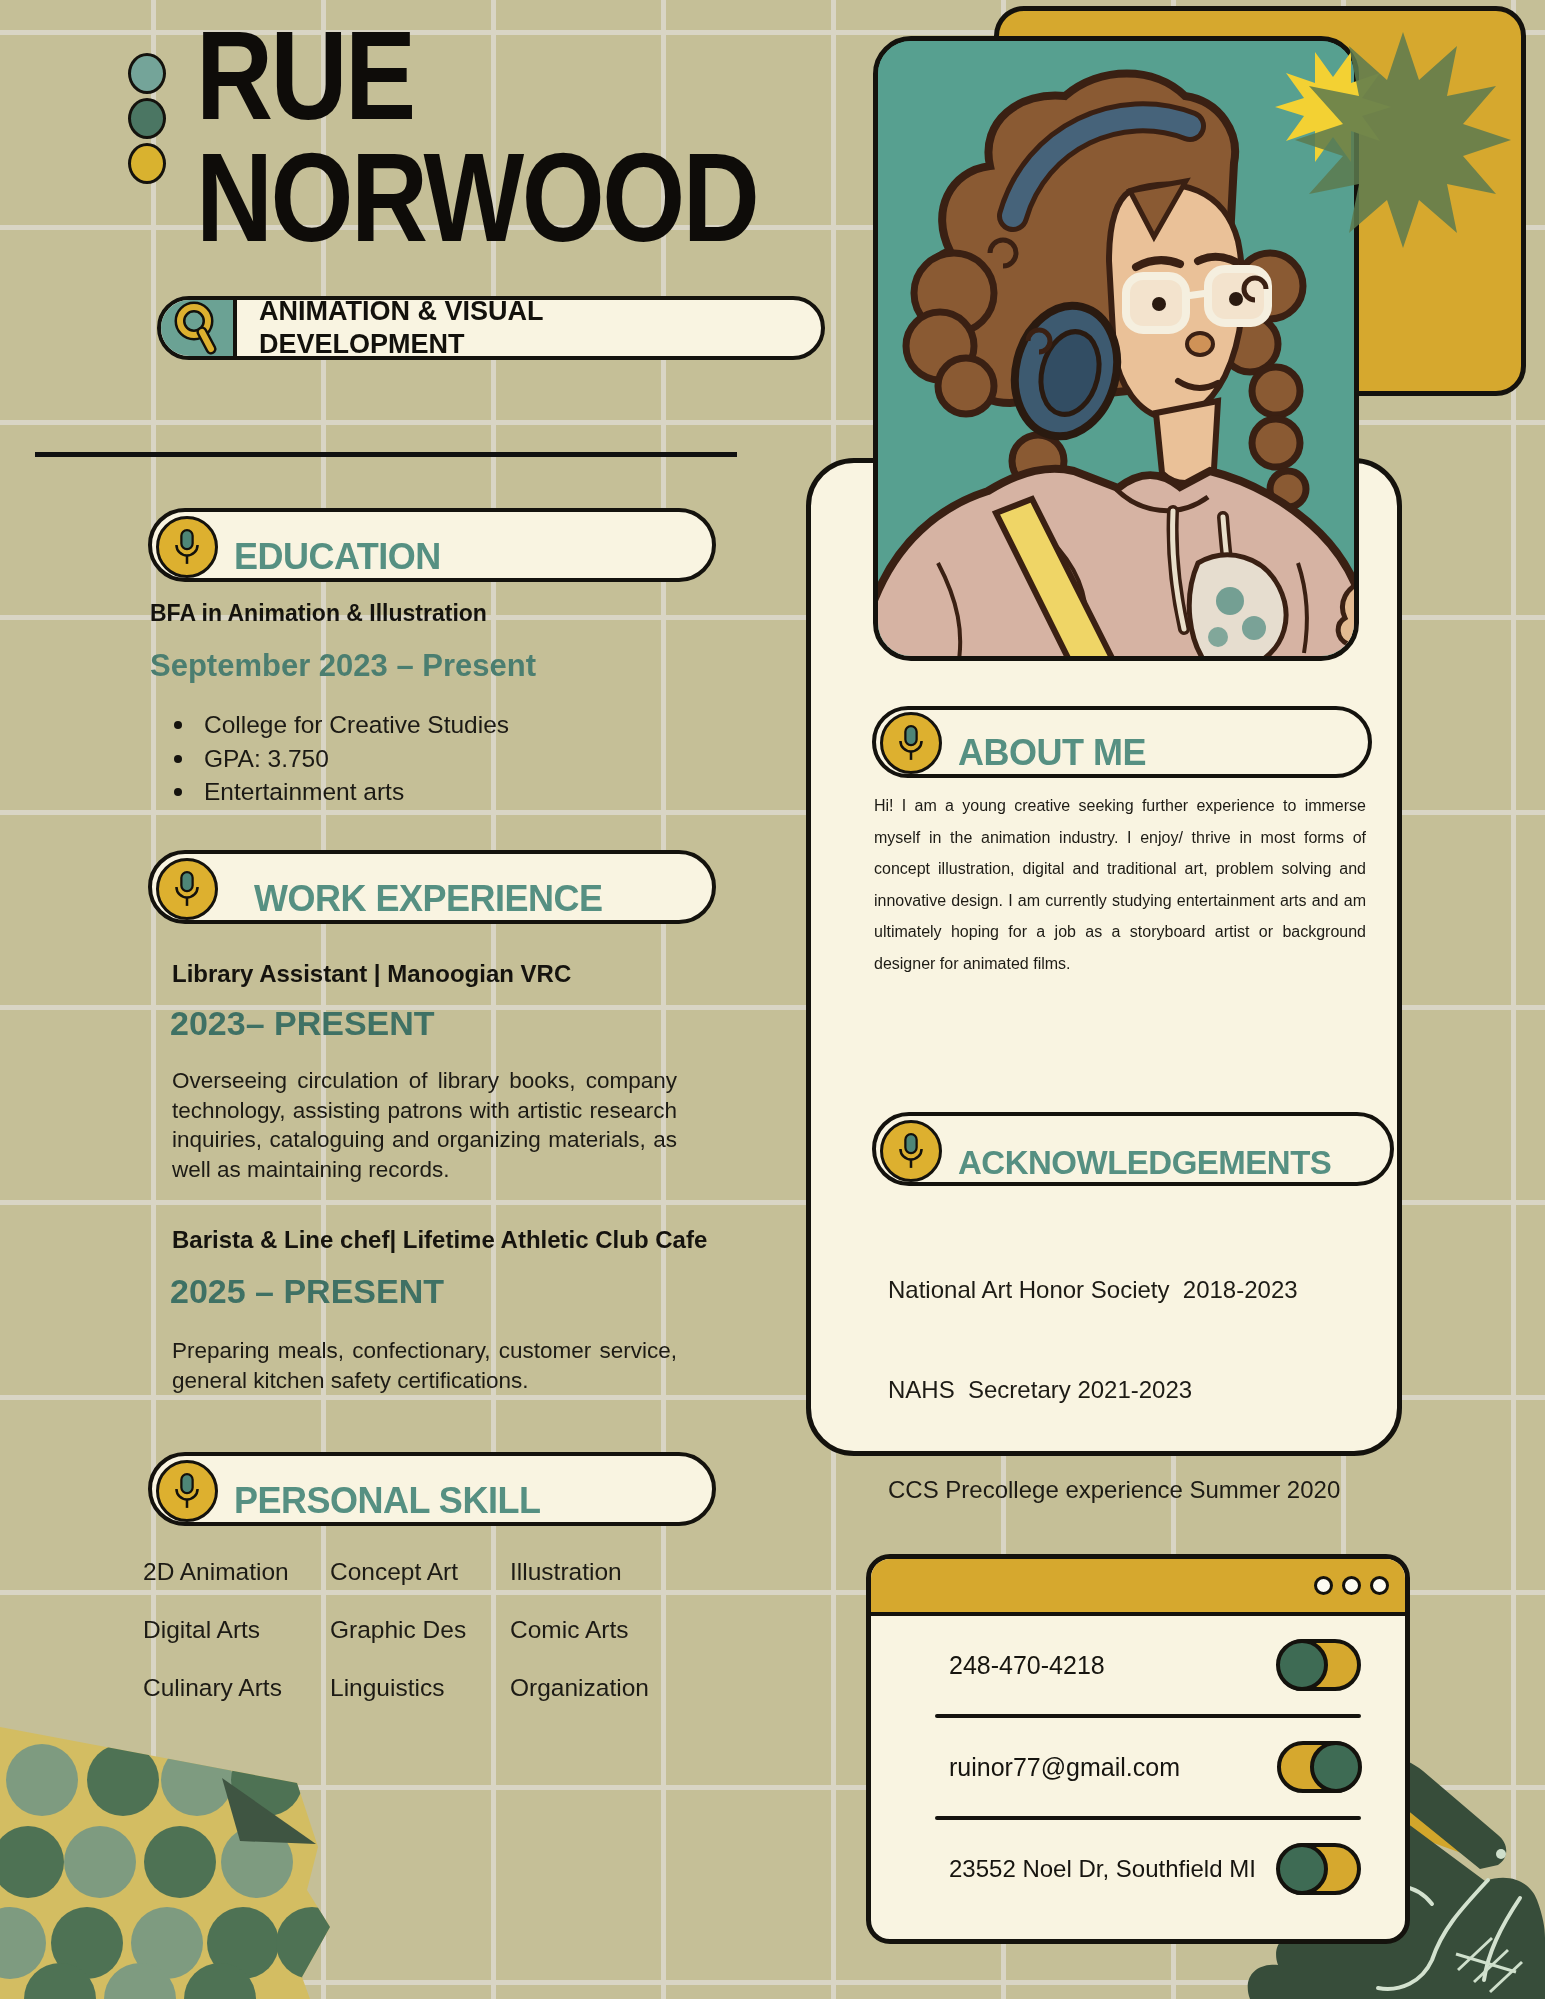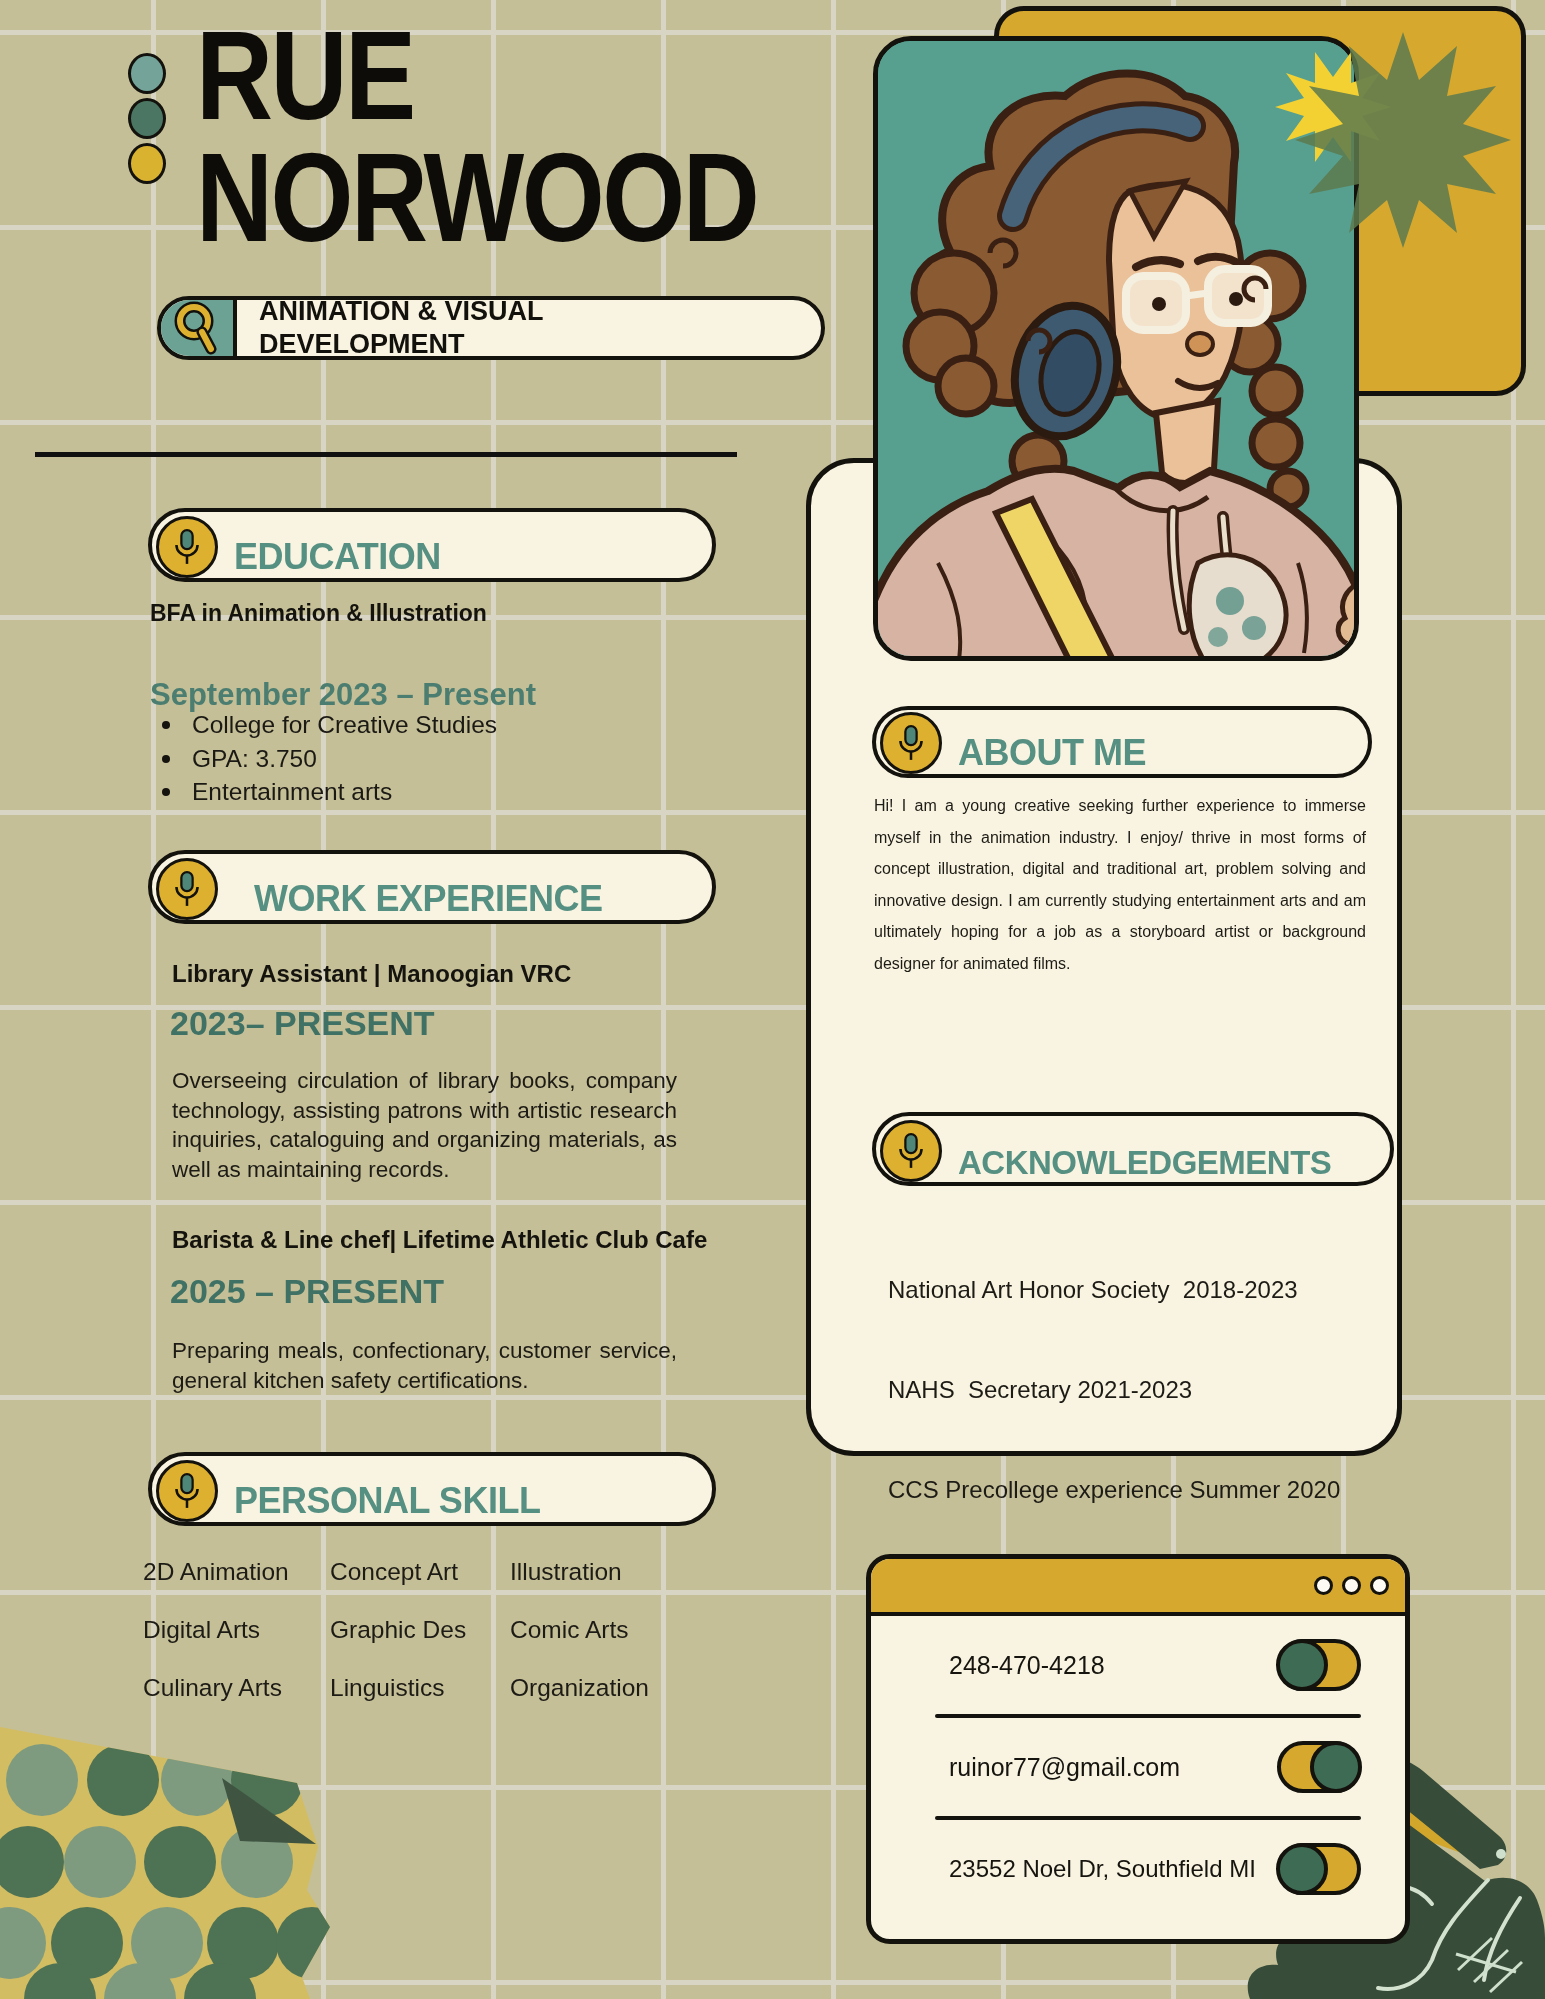--- a/index.html
+++ b/index.html
@@ -190,22 +190,22 @@
   <span class="icircle">
     <svg width="34" height="38" viewBox="0 0 24 27">
       <rect x="8" y="1.5" width="8" height="13.5" rx="4" fill="#4e8677" stroke="#13110c" stroke-width="1.6"></rect>
       <path d="M4.5,12 a7.5,7.5 0 0 0 15,0" fill="none" stroke="#13110c" stroke-width="1.8"></path>
       <line x1="12" y1="19.5" x2="12" y2="25.5" stroke="#13110c" stroke-width="1.8"></line>
     </svg>
   </span>
   <span class="plabel">EDUCATION</span>
 </div>
 <div class="abs h-bold" style="left:150px;top:600px;font-size:23px;z-index:4;">BFA in Animation &amp; Illustration</div>
-<div class="abs" style="left:150px;top:648px;font-size:31px;font-weight:800;color:var(--sept);z-index:4;margin-top:29px;">September 2023 – Present</div>
-<ul class="edu abs" style="left:152px;top:708px;z-index:4;">
+<div class="abs" style="left:150px;top:648px;font-size:31px;font-weight:800;color:var(--sept);z-index:4;">September 2023 – Present</div>
+<ul class="edu abs" style="left:152px;top:708px;z-index:4;padding-left:12px;">
   <li>College for Creative Studies</li>
   <li>GPA: 3.750</li>
   <li>Entertainment arts</li>
 </ul>
 
 <div class="pill" style="left:148px;top:850px;width:568px;gap:20px;">
   <span class="icircle">
     <svg width="34" height="38" viewBox="0 0 24 27">
       <rect x="8" y="1.5" width="8" height="13.5" rx="4" fill="#4e8677" stroke="#13110c" stroke-width="1.6"></rect>
       <path d="M4.5,12 a7.5,7.5 0 0 0 15,0" fill="none" stroke="#13110c" stroke-width="1.8"></path>

